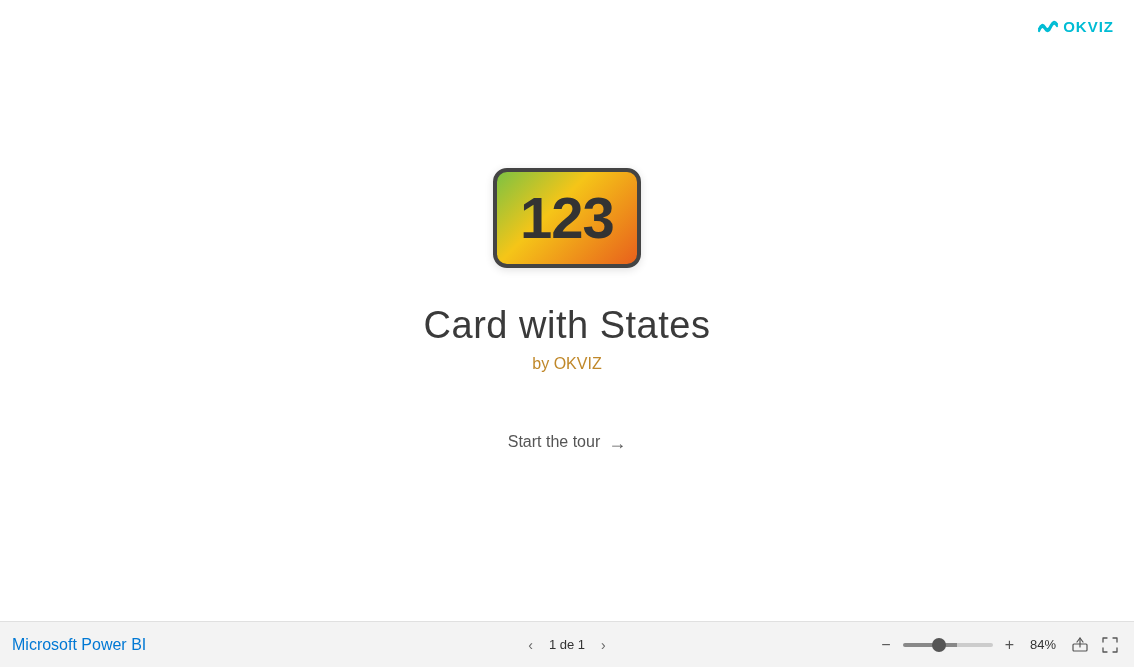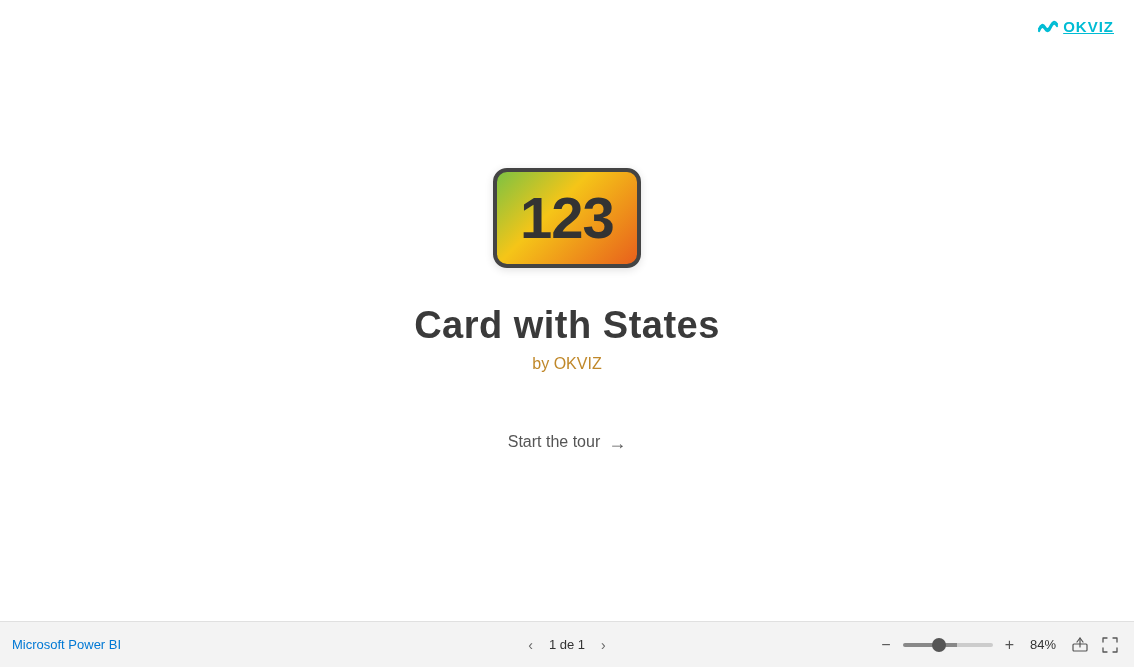--- a/index.html
+++ b/index.html
@@ -43,21 +43,20 @@
     .okviz-logo-icon {
       width: 22px;
       height: 16px;
     }
 
     .okviz-logo-text {
       color: #00bcd4;
       font-size: 15px;
       font-weight: 600;
       letter-spacing: 1px;
-      text-decoration: underline;
     }
 
     
     .card-icon {
       width: 148px;
       height: 100px;
       border-radius: 14px;
       border: 4px solid #444;
       background: linear-gradient(135deg, #7dc242 0%, #f5c518 40%, #e8601c 100%);
       display: flex;
@@ -70,21 +69,21 @@
     .card-icon-number {
       font-size: 58px;
       font-weight: 700;
       color: #333;
       letter-spacing: -1px;
     }
 
     
     .title {
       font-size: 38px;
-      font-weight: 700;
+      font-weight: 400;
       color: #3a3a3a;
       margin-bottom: 8px;
       letter-spacing: 0.5px;
     }
 
     
     .subtitle {
       font-size: 16px;
       color: #c0882a;
       margin-bottom: 60px;
@@ -119,21 +118,21 @@
       justify-content: space-between;
     }
 
     .toolbar-left {
       display: flex;
       align-items: center;
     }
 
     .powerbi-link {
       color: #0078d4;
-      font-size: 13px;
+      font-size: 16px;
       text-decoration: none;
       cursor: pointer;
     }
 
     .toolbar-center {
       display: flex;
       align-items: center;
       gap: 10px;
       position: absolute;
       left: 50%;

